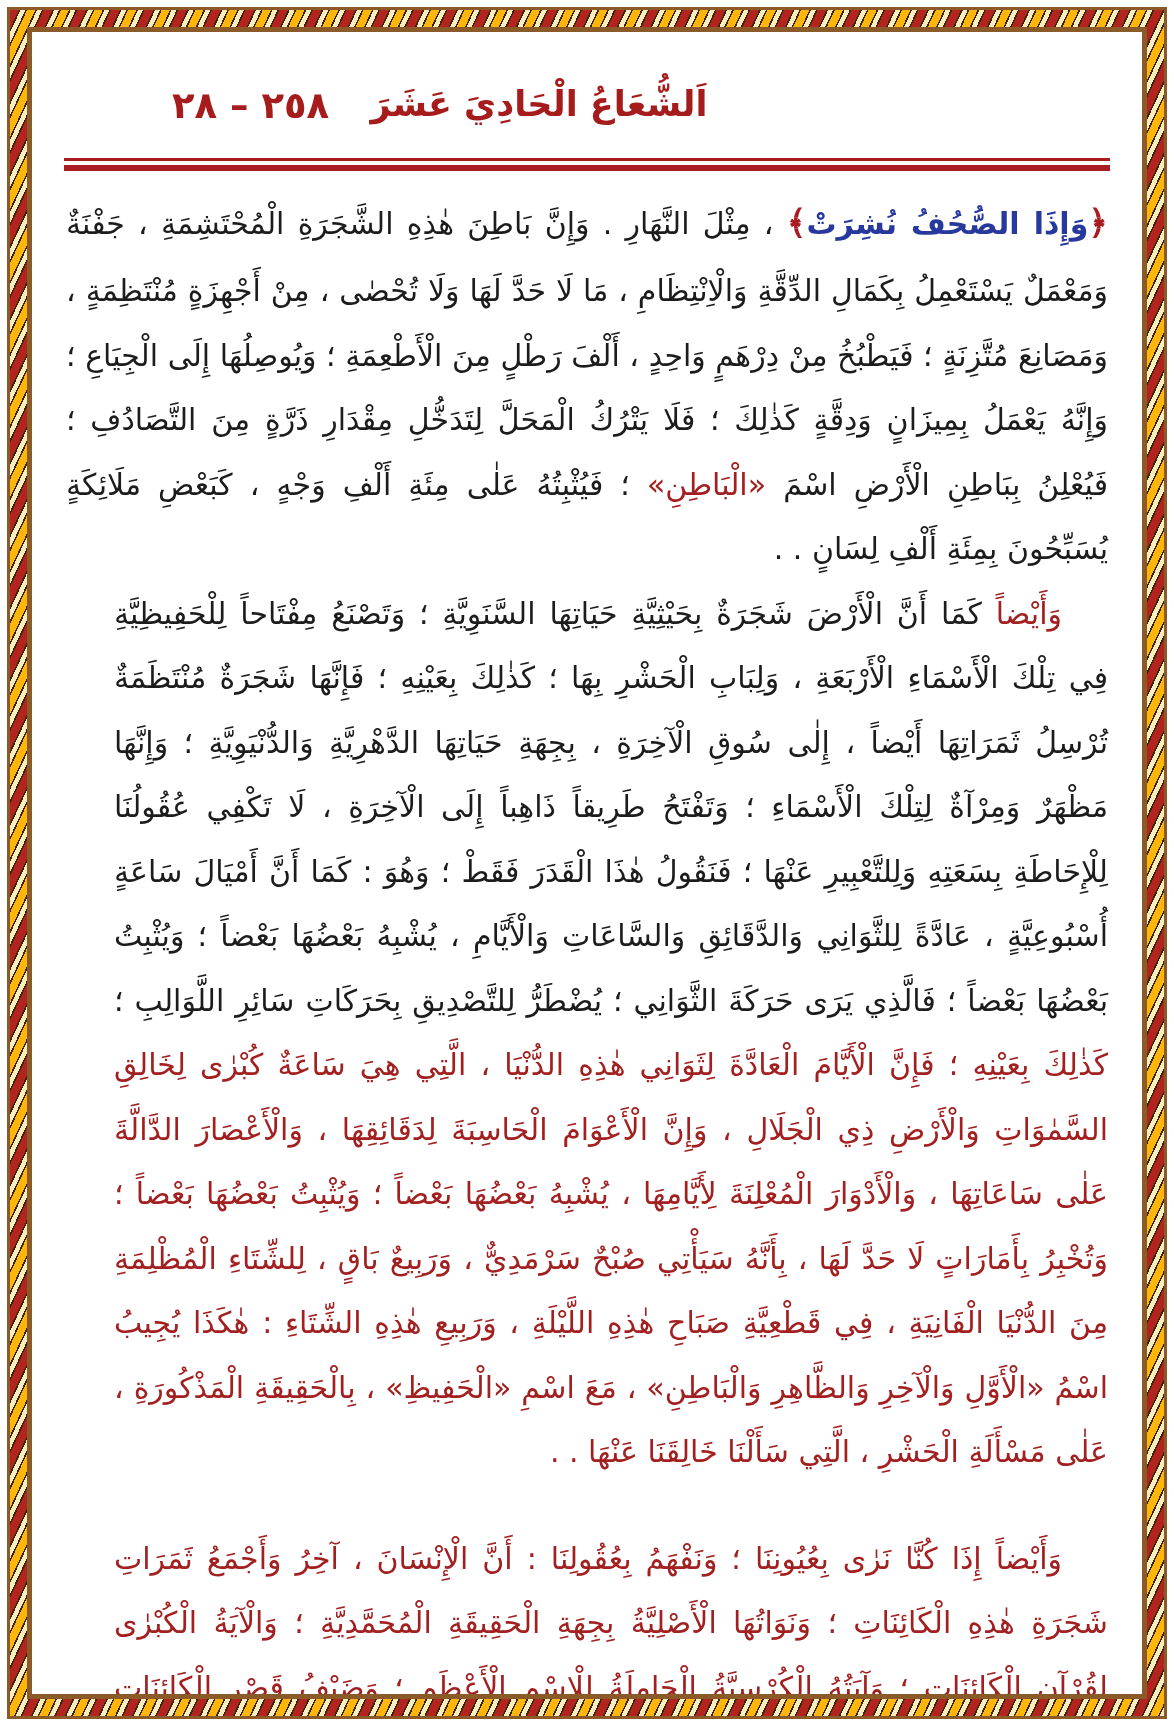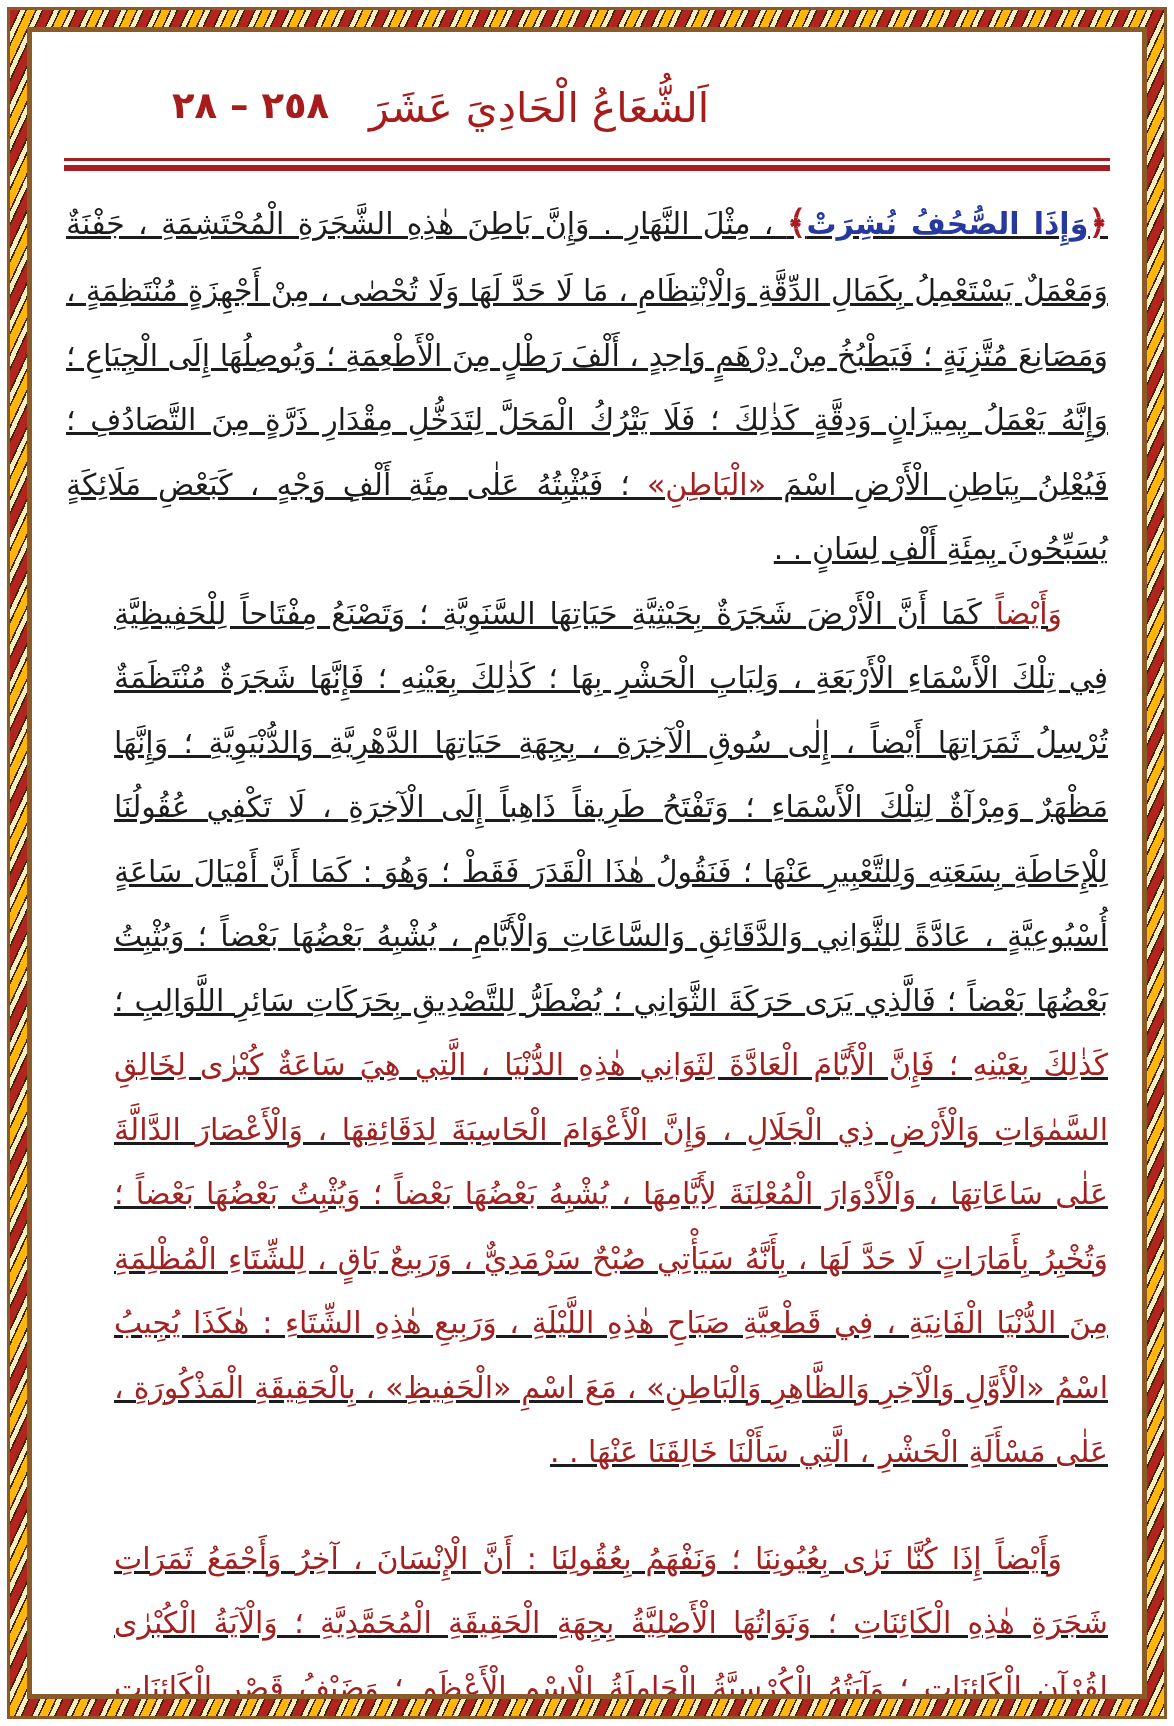--- a/index.html
+++ b/index.html
@@ -53,22 +53,22 @@
     position: relative;
     height: 64px;
     margin-top: 38px;
   }
   .page-title {
     position: absolute;
     left: 50%;
     transform: translateX(-50%) translateX(-48px);
     top: 0;
     color: #a61c1c;
-    font-size: 41px;
-    font-weight: normal;
+    font-size: 35px;
+    font-weight: bold;
     white-space: nowrap;
   }
   .page-number {
     position: absolute;
     left: 90px;
     top: 0;
     color: #a61c1c;
     font-size: 37px;
     font-weight: bold;
     white-space: nowrap;
@@ -81,21 +81,21 @@
 
   
   .body-text {
     padding: 16px 4px 0 4px;
     font-size: 30px;
     line-height: 2.15;
     color: #1c1c1c;
     text-align: justify;
     text-justify: inter-word;
   }
-  .body-text p { margin: 0; text-decoration: underline; }
+  .body-text p { margin: 0; }
   .body-text p.indent { text-indent: 46px; margin-left: 48px; }
   .body-text p.gap-before { margin-top: 42px; }
 
   .seg-black   { color: #1c1c1c; }
   .seg-red     { color: #a32020; }
   .seg-verse   { color: #28399e; font-weight: bold; }
   .seg-bracket { color: #a81c22; font-weight: bold; font-size: 1.12em; }
 </style>
 </head>
 <body>

